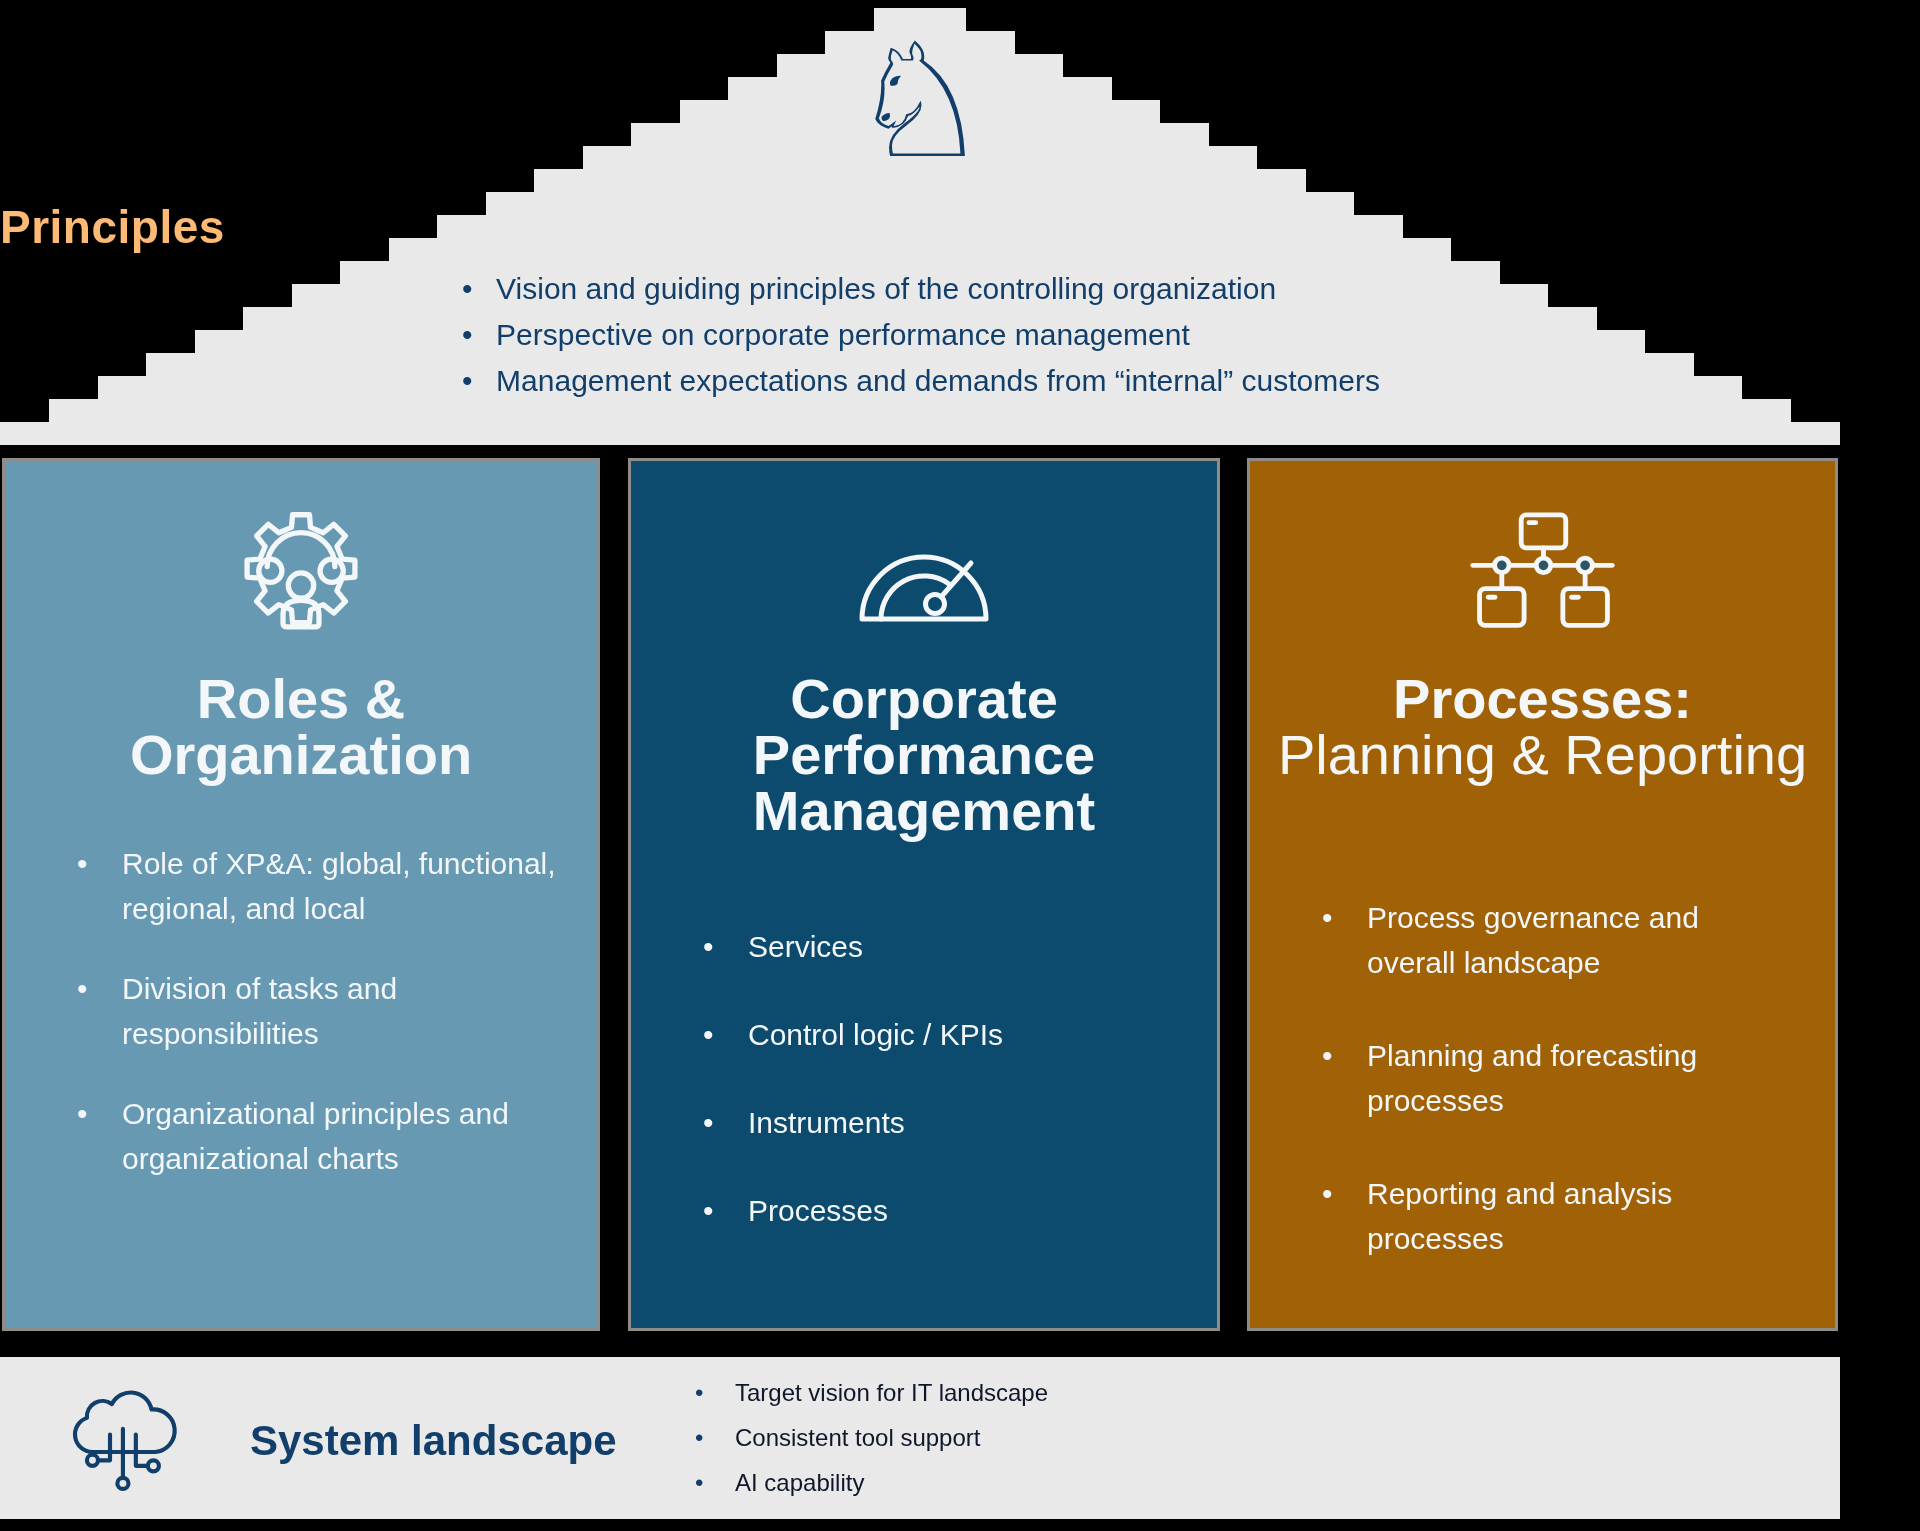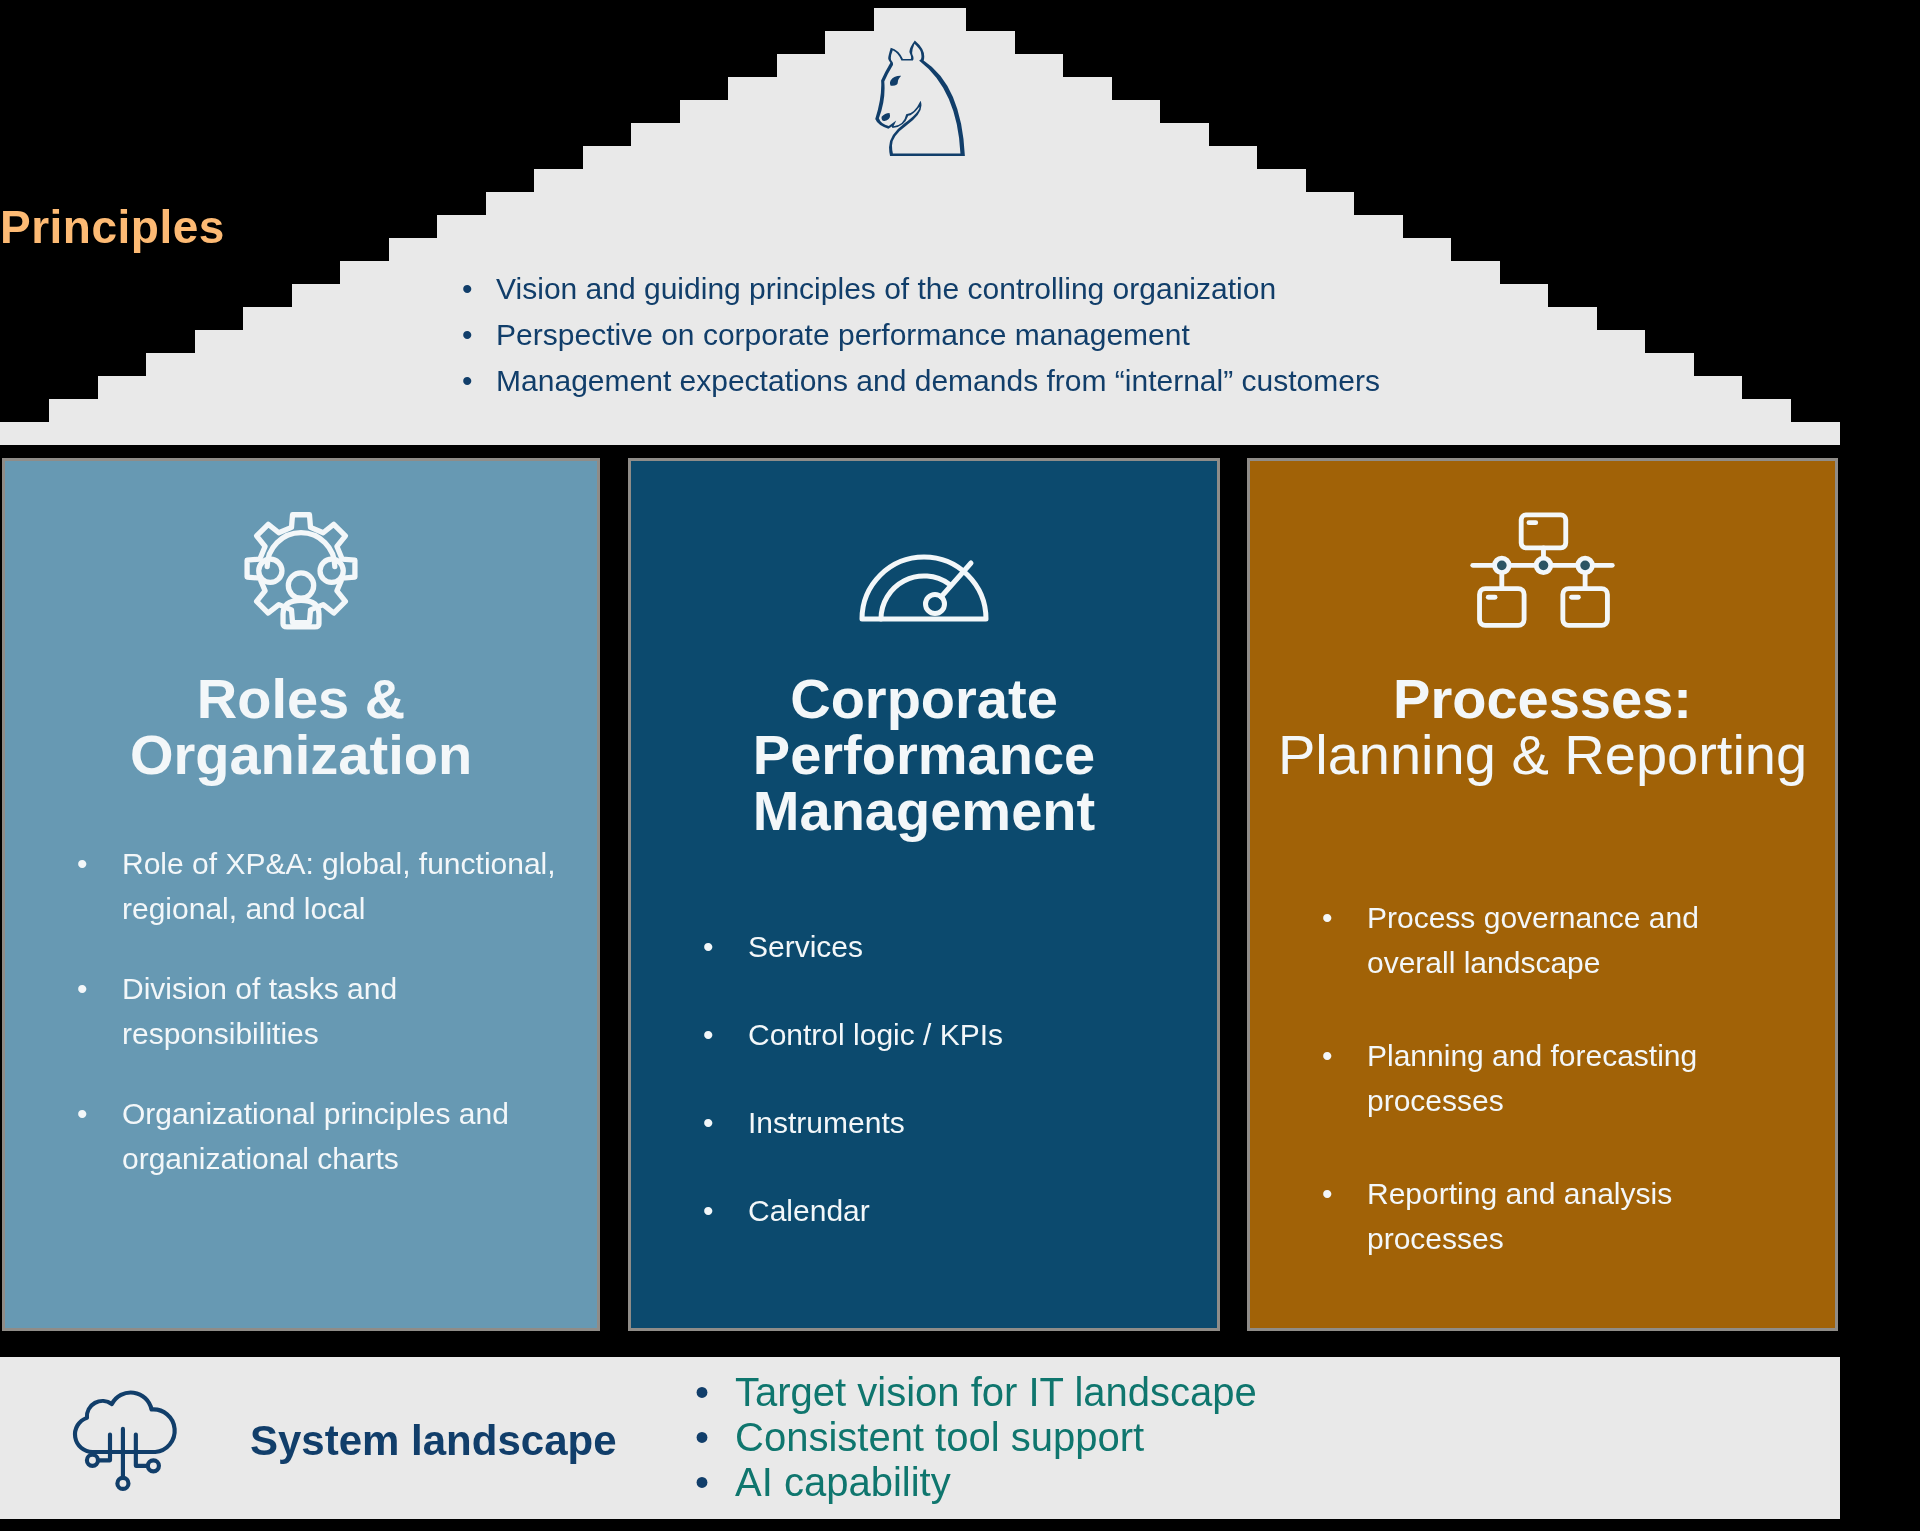--- a/index.html
+++ b/index.html
@@ -38,21 +38,21 @@
   .pli::before{content:"•";position:absolute;left:0;top:0;color:#f3f7f9;}
   .pillar-1 .pli{margin-bottom:35px;}
   .pillar-2 .pli{margin-bottom:43px;}
   .pillar-3 .pli{margin-bottom:48px;}
 
   
   .foundation{position:absolute;left:0;top:1357px;width:1840px;height:162px;background:#e9e9e9;}
   .f-icon{position:absolute;left:62px;top:22px;}
   .f-title{position:absolute;left:250px;top:60px;font-size:42px;font-weight:700;color:#113e6a;}
   .f-bullets{position:absolute;left:695px;top:13px;}
-  .fli{position:relative;padding-left:40px;font-size:40px;line-height:45px;color:#0f766e;}
+  .fli{position:relative;padding-left:40px;font-size:24px;line-height:45px;color:#0f172a;}
   .fli::before{content:"•";position:absolute;left:0;top:0;color:#113e6a;}
 
   svg{display:block;}
 </style>
 </head>
 <body>
 
 <div class="canvas">
 
   <div class="roof"></div>
@@ -98,21 +98,21 @@
       </svg>
     </div>
     <div class="p-title">
       <div>Corporate Performance</div>
       <div>Management</div>
     </div>
     <div class="p-bullets">
       <div class="pli">Services</div>
       <div class="pli">Control logic / KPIs</div>
       <div class="pli">Instruments</div>
-      <div class="pli">Calendar</div>
+      <div class="pli">Processes</div>
     </div>
   </div>
 
   <div class="pillar pillar-3">
     <div class="p-icon">
       <svg width="155" height="128" viewBox="0 0 160 132" fill="none" stroke="#f3f7f9" stroke-width="5" stroke-linejoin="round" stroke-linecap="round">
         <rect x="58" y="4" width="46" height="34" rx="5"></rect>
         <line x1="66" y1="12" x2="73" y2="12"></line>
         <line x1="81" y1="38" x2="81" y2="52"></line>
         <line x1="8" y1="56" x2="152" y2="56"></line>

